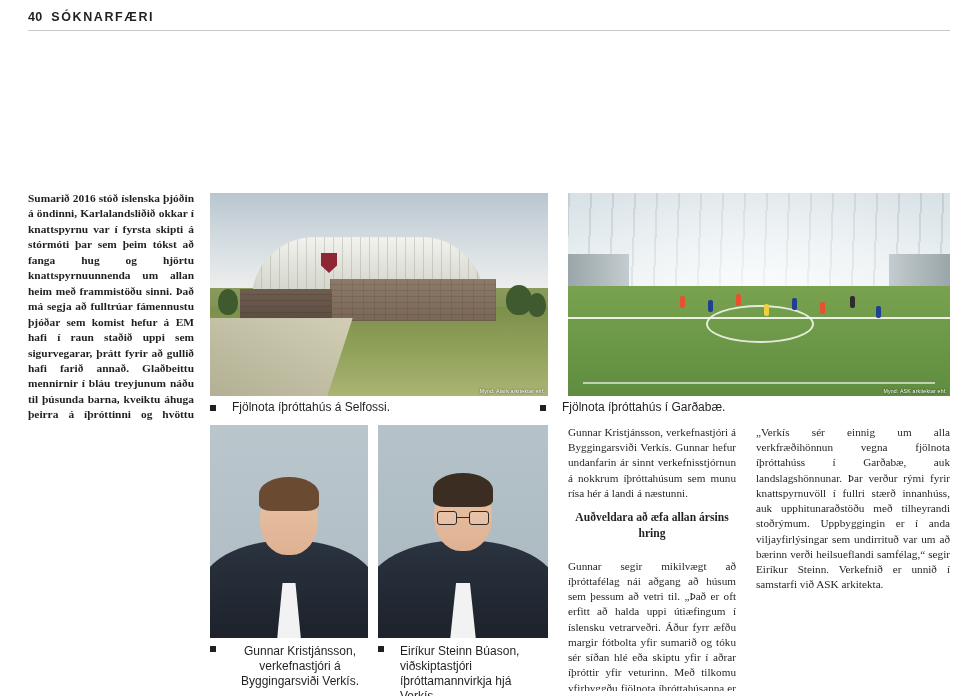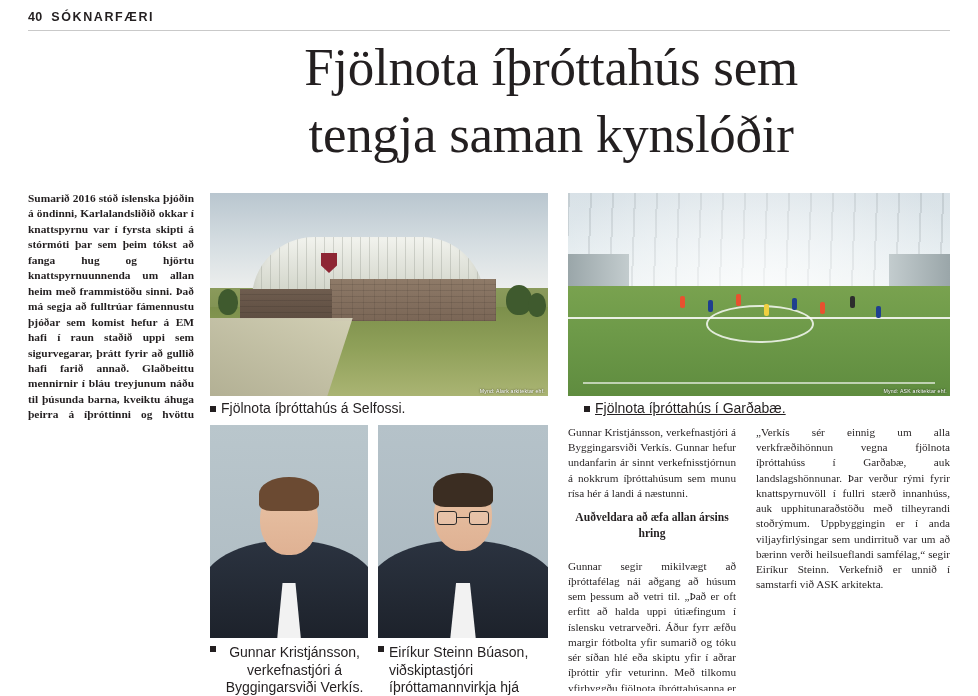--- a/index.html
+++ b/index.html
@@ -212,25 +212,25 @@
     position: absolute; left: 36%; bottom: 26%; width: 104px; height: 34px;
     border: 2px solid rgba(255,255,255,0.8); border-radius: 50%;
   }
   .player {
     position: absolute; width: 5px; height: 12px; border-radius: 2px;
   }
 
   .caption-bar {
     position: absolute;
     font-family: "Liberation Sans", sans-serif;
-    font-size: 14px;
+    font-size: 12px;
     color: #231f20;
     display: flex;
     align-items: center;
-    gap: 5px;
+    gap: 16px;
   }
   .caption-bar .sq {
     width: 6px; height: 6px; background: #231f20; display: inline-block; flex: none;
   }
   .caption-text { line-height: 1.25; }
 
   
   #photo-portrait-1 {
     top: 425px;
     left: 210px;
@@ -330,24 +330,20 @@
 <body>
 
 <div class="page">
 
   <div class="folio">
     <span class="folio-number">40</span>
     <span class="folio-title">SÓKNARFÆRI</span>
   </div>
   <div class="folio-rule"></div>
 
-  <div class="headline">
-    <span class="l1">Fjölnota íþróttahús sem</span>
-    <span class="l2">tengja saman kynslóðir</span>
-  </div>
 
   <div class="col clip" id="col-1" style="height:232px;">
     <p>Sumarið 2016 stóð íslenska þjóðin á öndinni, Karlalandsliðið okkar í knattspyrnu var í fyrsta skipti á stórmóti þar sem þeim tókst að fanga hug og hjörtu knattspyrnuunnenda um allan heim með frammistöðu sinni. Það má segja að fulltrúar fámennustu þjóðar sem komist hefur á EM hafi í raun staðið uppi sem sigurvegarar, þrátt fyrir að gullið hafi farið annað. Glaðbeittu mennirnir í bláu treyjunum náðu til þúsunda barna, kveiktu áhuga þeirra á íþróttinni og hvöttu áfram til að halda áfram að æfa og gera enn betur.</p>
 
   </div>
 
   <div class="photo" id="photo-exterior">
     <div class="sky-haze"></div>
     <div class="lawn-fore"></div>
     <div class="hall"></div>
@@ -380,21 +376,21 @@
     <div class="player" style="left:112px;bottom:88px;background:#e8512f;"></div>
     <div class="player" style="left:140px;bottom:84px;background:#1f3f8f;"></div>
     <div class="player" style="left:168px;bottom:90px;background:#e8512f;"></div>
     <div class="player" style="left:196px;bottom:80px;background:#f0d040;"></div>
     <div class="player" style="left:224px;bottom:86px;background:#1f3f8f;"></div>
     <div class="player" style="left:252px;bottom:82px;background:#e8512f;"></div>
     <div class="player" style="left:282px;bottom:88px;background:#2d2d2d;"></div>
     <div class="player" style="left:308px;bottom:78px;background:#1f3f8f;"></div>
     <span class="credit">Mynd: ASK arkitektar ehf.</span>
   </div>
-  <div class="caption-bar" style="top:400px; left:584px; width:370px;text-decoration:underline;">
+  <div class="caption-bar" style="top:400px; left:540px; width:370px;">
     <span class="sq"></span>
     <span class="caption-text">Fjölnota íþróttahús í Garðabæ.</span>
   </div>
 
   <div class="photo" id="photo-portrait-1">
     <div class="portrait-body"></div>
     <div class="portrait-shirt"></div>
     <div class="portrait-head" style="top:58px;"></div>
     <div class="portrait-hair" style="top:52px;"></div>
   </div>

